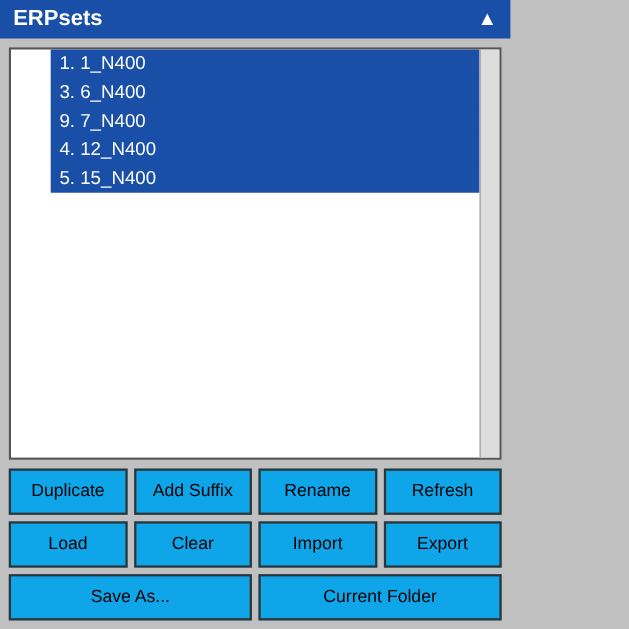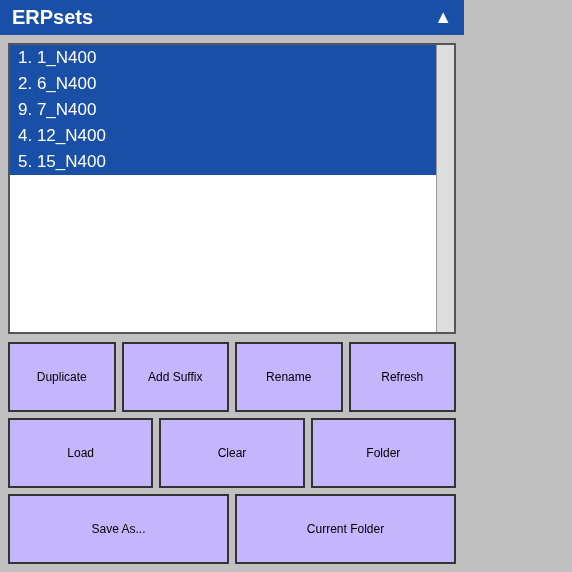--- a/index.html
+++ b/index.html
@@ -71,20 +71,21 @@
     #list-inner {
       display: flex;
       flex-direction: row;
       flex: 1;
       overflow: hidden;
     }
 
     #list-items-area {
       flex: 1;
       overflow-y: hidden;
+      margin-left: 36px;
     }
 
     .blue-section {
       background: #1a4fa8;
     }
 
     .white-section {
       background: white;
       flex: 1;
     }
@@ -98,64 +99,65 @@
     }
 
     .button-row {
       display: flex;
       flex-direction: row;
       gap: 6px;
     }
 
     .btn {
       flex: 1;
-      padding: 26px 4px;
-      font-size: 12px;
-      background: #c4b5fd;
+      padding: 10px 4px;
+      font-size: 16px;
+      background: #0ea5e9;
       border: 2px solid #333;
       cursor: pointer;
       text-align: center;
       font-family: Arial, sans-serif;
     }
   </style>
 </head>
 <body>
 
 <div id="app">
   <div id="title-bar">
     <span>ERPsets</span>
     <span id="title-bar-arrow">▲</span>
   </div>
 
   <div id="list-container">
     <div id="list-inner">
       <div id="list-items-area">
         <div class="blue-section" id="blue-items">
         <div class="list-item">1. 1_N400</div>
-            <div class="list-item">2. 6_N400</div>
+            <div class="list-item">3. 6_N400</div>
             <div class="list-item">9. 7_N400</div>
             <div class="list-item">4. 12_N400</div>
             <div class="list-item">5. 15_N400</div>
           </div>
         <div class="white-section"></div>
       </div>
       <div id="scrollbar"></div>
     </div>
   </div>
 
   <div id="buttons-area">
     <div class="button-row" id="btn-row-1">
         <button class="btn">Duplicate</button>
         <button class="btn">Add Suffix</button>
         <button class="btn">Rename</button>
         <button class="btn">Refresh</button>
       </div>
     <div class="button-row" id="btn-row-2">
         <button class="btn">Load</button>
         <button class="btn">Clear</button>
-        <button class="btn">Folder</button>
+        <button class="btn">Import</button>
+        <button class="btn">Export</button>
       </div>
     <div class="button-row" id="btn-row-3">
         <button class="btn">Save As...</button>
         <button class="btn">Current Folder</button>
       </div>
   </div>
 </div>
 
 </body></html>

